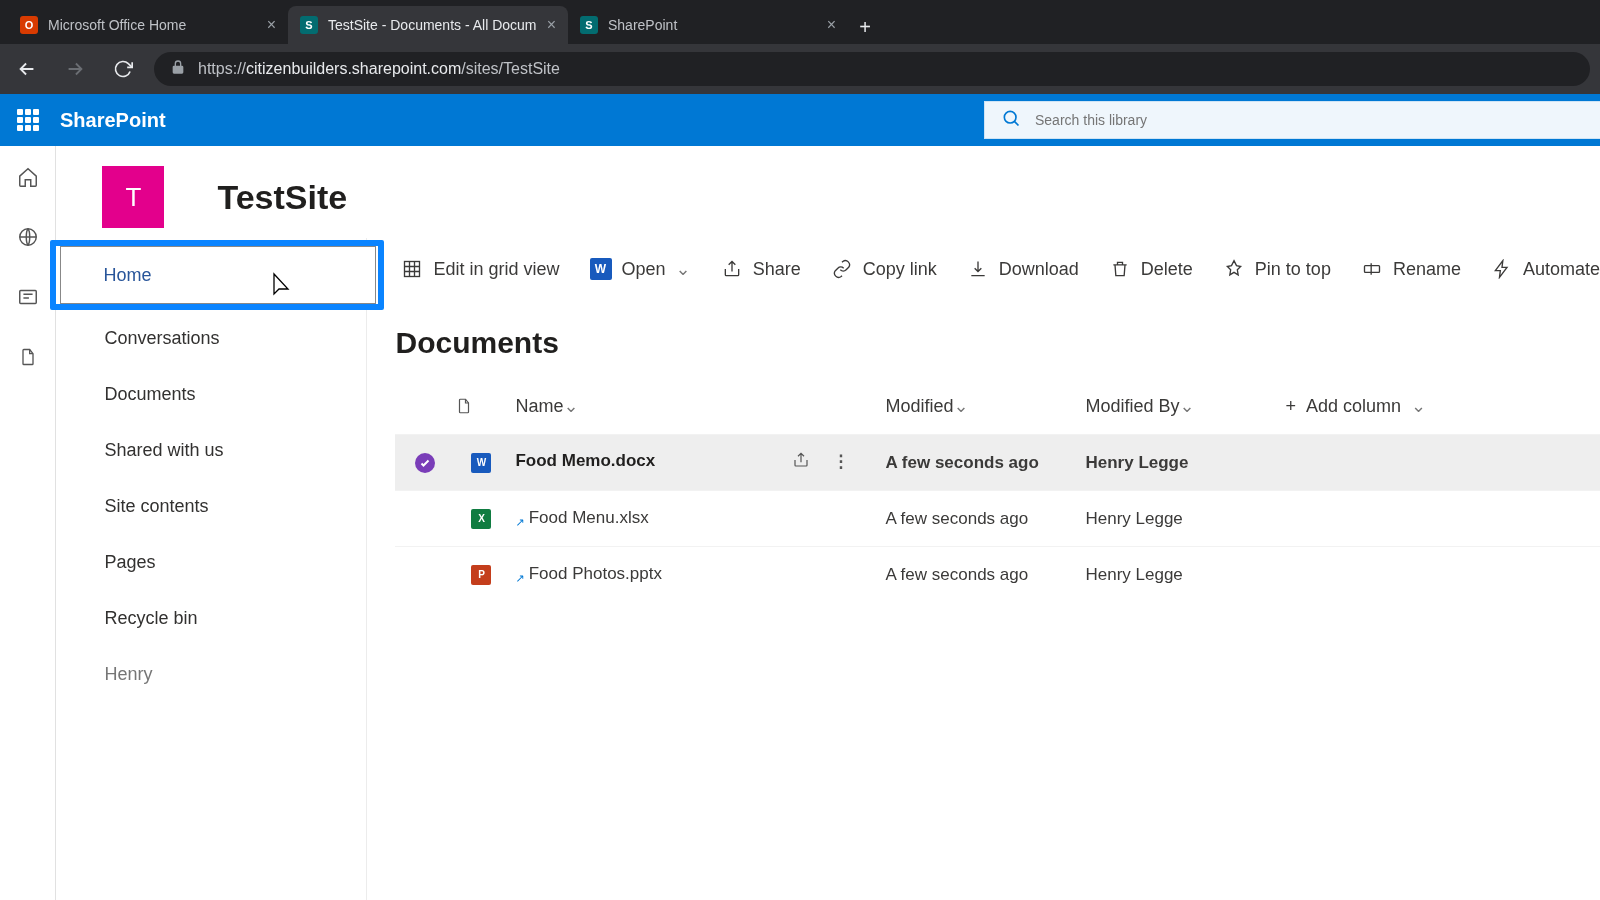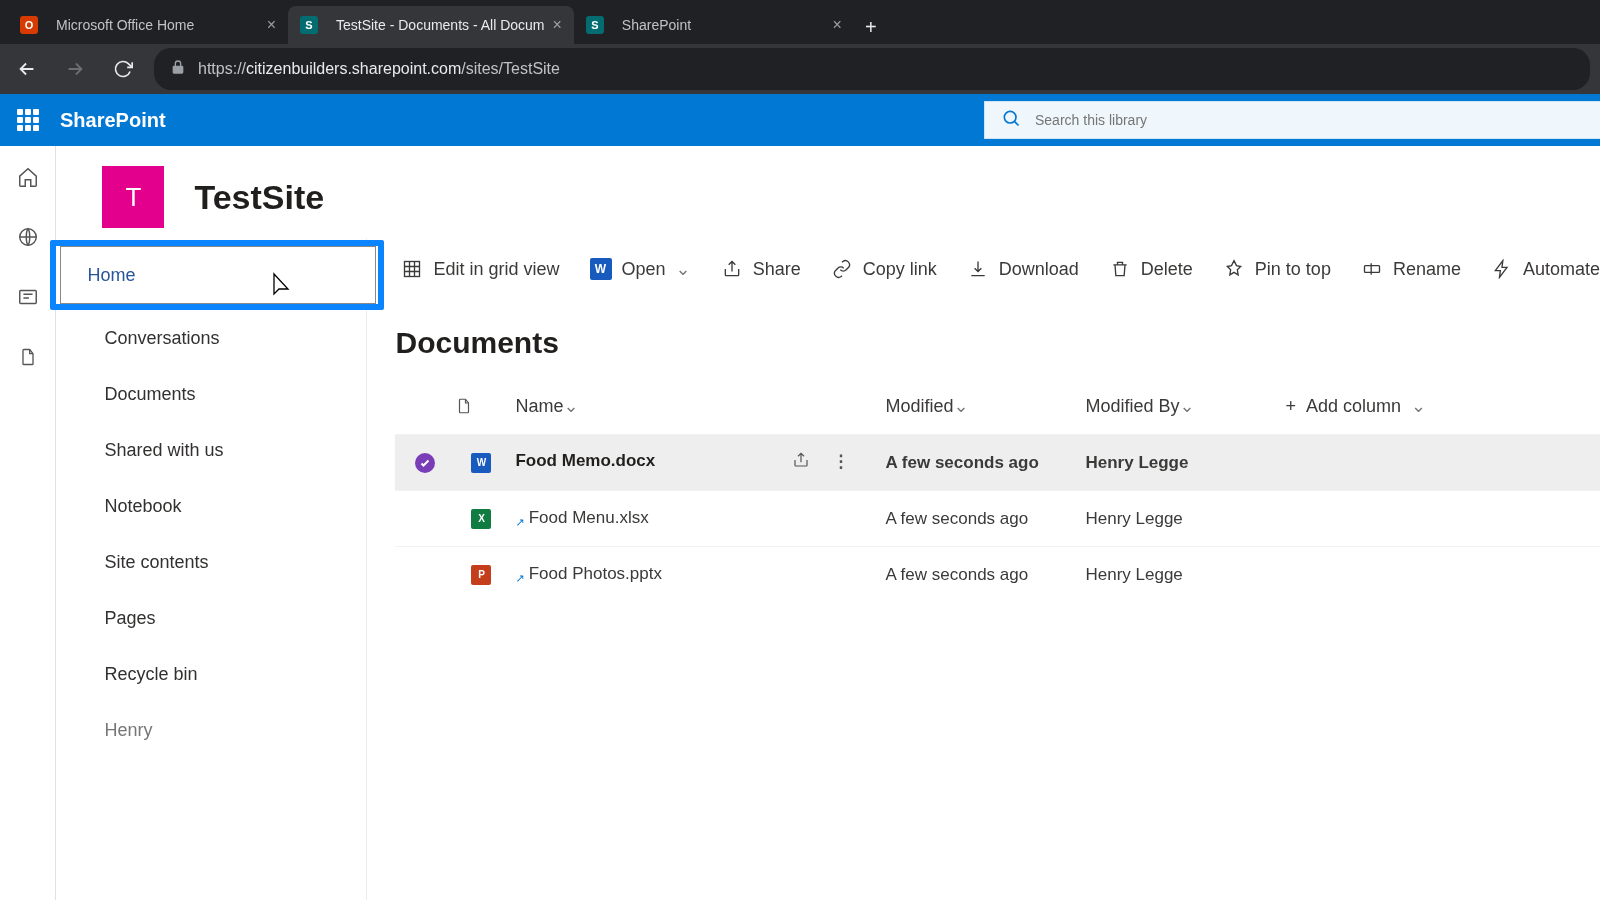--- a/index.html
+++ b/index.html
@@ -5,28 +5,28 @@
 * { margin: 0; padding: 0; box-sizing: border-box; font-family: "Segoe UI", Arial, sans-serif; }
 html, body { width: 1600px; height: 900px; overflow: hidden; background: #fff; }
 
 
 .browser-tabs { height: 44px; background: #202124; display: flex; align-items: flex-end; padding-left: 8px; }
 .tab { height: 38px; display: flex; align-items: center; padding: 0 12px; color: #bfc2c7; font-size: 14px; border-radius: 8px 8px 0 0; min-width: 280px; max-width: 300px; position: relative; }
 .tab.active { background: #35363a; color: #e8eaed; }
 .tab-favicon { width: 18px; height: 18px; border-radius: 3px; margin-right: 10px; flex-shrink: 0; display:flex; align-items:center; justify-content:center; font-size:11px; font-weight:bold; color:#fff; }
 .fav-o { background: #d83b01; }
 .fav-s { background: #036c70; }
-.tab-title { flex: 1; white-space: nowrap; overflow: hidden; text-overflow: ellipsis; margin-left: 8px; }
+.tab-title { flex: 1; white-space: nowrap; overflow: hidden; text-overflow: ellipsis; }
 .tab-close { margin-left: 8px; font-size: 16px; color: #9aa0a6; }
 .new-tab { width: 34px; height: 34px; color: #e8eaed; display: flex; align-items: center; justify-content: center; font-size: 20px; }
 
 .browser-addr { height: 50px; background: #35363a; display: flex; align-items: center; padding: 0 10px; gap: 14px; }
 .nav-btn { width: 34px; height: 34px; display: flex; align-items: center; justify-content: center; color: #e8eaed; }
 .nav-btn.dim { color: #6b6e73; }
-.url-bar { flex: 1; height: 42px; background: #202124; border-radius: 17px; display: flex; align-items: center; padding: 0 16px; color: #bfc2c7; font-size: 16px; gap: 12px; }
+.url-bar { flex: 1; height: 34px; background: #202124; border-radius: 17px; display: flex; align-items: center; padding: 0 16px; color: #bfc2c7; font-size: 16px; gap: 12px; }
 .lock { color: #9aa0a6; }
 .url-text .domain { color: #e8eaed; }
 
 
 .suite { height: 52px; background: #0078d4; display: flex; align-items: center; }
 .waffle { width: 56px; height: 52px; display: flex; align-items: center; justify-content: center; }
 .waffle-grid { width: 22px; height: 22px; display: grid; grid-template-columns: repeat(3,1fr); grid-template-rows: repeat(3,1fr); gap: 2px; }
 .waffle-grid span { background: #fff; border-radius: 1px; }
 .brand { color: #fff; font-weight: 600; font-size: 20px; margin-left: 4px; }
 .suite-spacer { flex: 1; }
@@ -34,29 +34,29 @@
 .search-box input { border: none; background: transparent; font-size: 14px; color: #555; outline: none; width: 100%; }
 
 
 .app { display: flex; height: calc(900px - 44px - 50px - 52px); }
 .rail { width: 60px; border-right: 1px solid #e1e1e1; display: flex; flex-direction: column; align-items: center; padding-top: 18px; gap: 34px; color: #555; }
 .rail-icon { width: 26px; height: 26px; display:flex; align-items:center; justify-content:center; }
 
 .main { flex: 1; display: flex; flex-direction: column; }
 .site-header { display: flex; align-items: center; padding: 20px 34px 10px 46px; gap: 30px; }
 .site-logo { width: 62px; height: 62px; background: #e3008c; color: #fff; display: flex; align-items: center; justify-content: center; font-size: 26px; }
-.site-title { font-size: 34px; font-weight: 600; color: #201f1e; }
+.site-title { font-size: 34px; font-weight: 600; color: #201f1e; margin-left: 23px; }
 
 .body { display: flex; flex: 1; }
 .leftnav { width: 310px; padding: 8px 0 0 0; }
 .leftnav-item { height: 56px; display: flex; align-items: center; padding-left: 48px; font-size: 18px; color: #323130; }
 .leftnav-item.home { color: #28559a; position: relative; margin: 0 8px 0 0; }
 .home-highlight { position: relative; margin: 0 0 6px 0; }
 .home-highlight .outer { position:absolute; left: -6px; right: -18px; top:-6px; bottom:-6px; border: 6px solid #0a84ff; border-radius: 2px; }
-.home-highlight .inner { border: 1px solid #888; height: 58px; display:flex; align-items:center; padding-left: 26px; margin-left: 4px; margin-right: -10px; background:#fff; }
+.home-highlight .inner { border: 1px solid #888; height: 58px; display:flex; align-items:center; padding-left: 42px; margin-left: 4px; margin-right: -10px; background:#fff; }
 .cursor { position: absolute; left: 214px; top: 26px; pointer-events:none; }
 .leftnav-item.edit { color: #767676; }
 
 .content { flex: 1; padding-left: 28px; border-left: 1px solid #ececec; }
 
 .cmdbar { height: 62px; display: flex; align-items: center; gap: 30px; color: #3b3a39; font-size: 18px; padding-left: 6px; }
 .cmd { display: flex; align-items: center; gap: 10px; white-space: nowrap; }
 .cmd svg, .cmd .ficon { flex-shrink: 0; }
 .ficon { width: 22px; height: 22px; display:inline-flex; align-items:center; justify-content:center; }
 .word-ic { width:22px; height:22px; background:#185abd; color:#fff; font-size:12px; font-weight:bold; display:flex; align-items:center; justify-content:center; border-radius:2px; }
@@ -206,23 +206,20 @@
         <div class="leftnav-item">
             <span>Conversations</span>
           </div>
         <div class="leftnav-item">
             <span>Documents</span>
           </div>
         <div class="leftnav-item">
             <span>Shared with us</span>
           </div>
         <div class="leftnav-item">
-            <span>Notebook</span>
-          </div>
-        <div class="leftnav-item">
             <span>Site contents</span>
           </div>
         <div class="leftnav-item">
             <span>Pages</span>
           </div>
         <div class="leftnav-item">
             <span>Recycle bin</span>
           </div>
         <div class="leftnav-item edit">
             <span>Henry</span>

